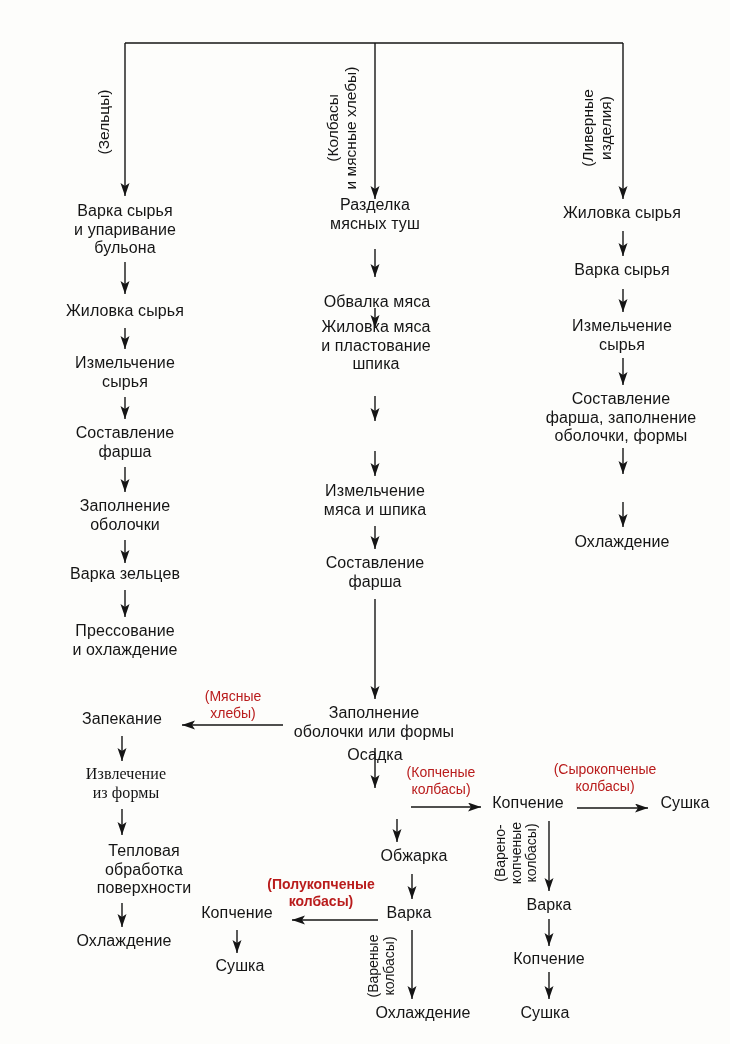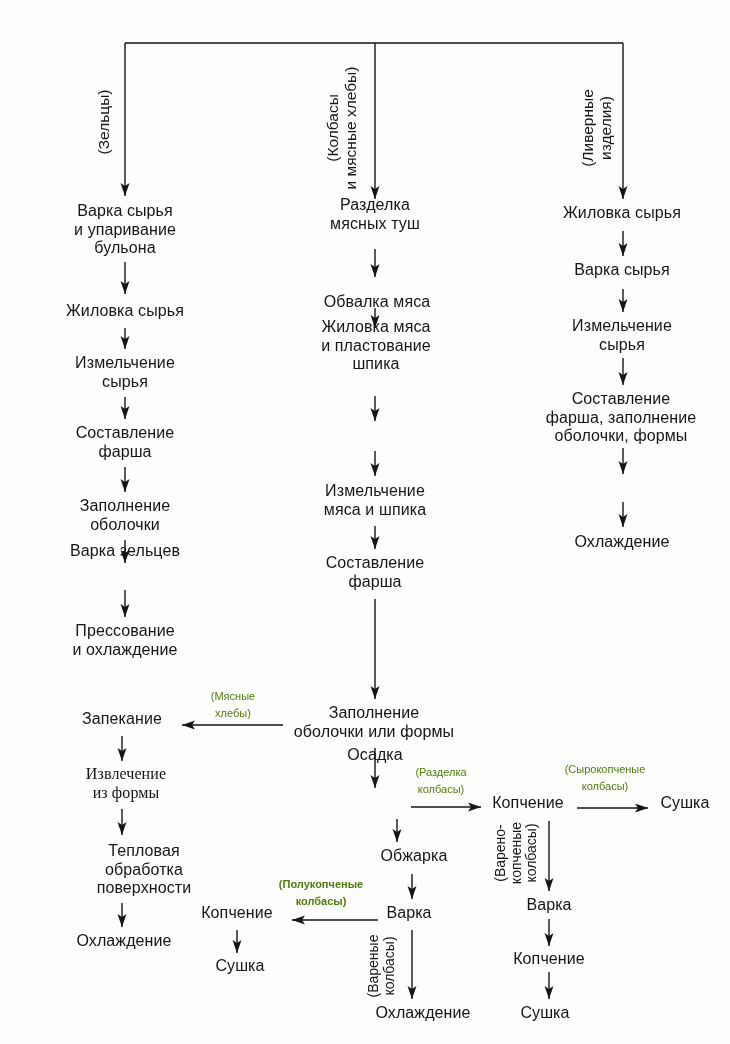--- a/index.html
+++ b/index.html
@@ -29,23 +29,23 @@
     line-height: 18.5px;
     letter-spacing: 0.1px;
     color: #151515;
   }
   .elabel {
     position: absolute;
     width: 160px;
     transform: translateX(-50%);
     text-align: center;
     white-space: pre-line;
-    font-size: 11px;
+    font-size: 14px;
     line-height: 16.5px;
-    color: #4d7c0f;
+    color: #b91c1c;
   }
   .rot {
     position: absolute;
     text-align: center;
     white-space: pre-line;
     transform: translate(-50%,-50%) rotate(-90deg);
     font-size: 15.5px;
     line-height: 17.5px;
     color: #151515;
   }
@@ -120,21 +120,21 @@
   <div class="node" style="left:125px; top:202px;">Варка сырья
 и упаривание
 бульона</div>
   <div class="node" style="left:125px; top:302px;">Жиловка сырья</div>
   <div class="node" style="left:125px; top:354px;">Измельчение
 сырья</div>
   <div class="node" style="left:125px; top:424px;">Составление
 фарша</div>
   <div class="node" style="left:125px; top:497px;">Заполнение
 оболочки</div>
-  <div class="node" style="left:125px; top:542px;">Варка зельцев</div>
+  <div class="node" style="left:125px; top:565px;">Варка зельцев</div>
   <div class="node" style="left:125px; top:622px;">Прессование
 и охлаждение</div>
 
   <div class="node" style="left:122px; top:710px;">Запекание</div>
   <div class="node" style="left:126px; top:765px;font-family:Liberation Serif, serif;">Извлечение
 из формы</div>
   <div class="node" style="left:144px; top:842px;">Тепловая
 обработка
 поверхности</div>
   <div class="node" style="left:124px; top:932px;">Охлаждение</div>
@@ -169,21 +169,21 @@
   <div class="node" style="left:622px; top:261px;">Варка сырья</div>
   <div class="node" style="left:622px; top:317px;">Измельчение
 сырья</div>
   <div class="node" style="left:621px; top:390px;">Составление
 фарша, заполнение
 оболочки, формы</div>
   <div class="node" style="left:622px; top:533px;">Охлаждение</div>
 
   <div class="elabel" style="left:233px; top:688px;">(Мясные
 хлебы)</div>
-  <div class="elabel" style="left:441px; top:764px;">(Разделка
+  <div class="elabel" style="left:441px; top:764px;">(Копченые
 колбасы)</div>
   <div class="elabel" style="left:605px; top:761px;">(Сырокопченые
 колбасы)</div>
   <div class="elabel" style="left:321px; top:876px;font-weight:bold;">(Полукопченые
 колбасы)</div>
   <div class="rot small" style="left:381px; top:966px; width:80px;">(Вареные
 колбасы)</div>
   <div class="rot small" style="left:516px; top:853px; width:78px;">(Варено-
 копченые
 колбасы)</div>

